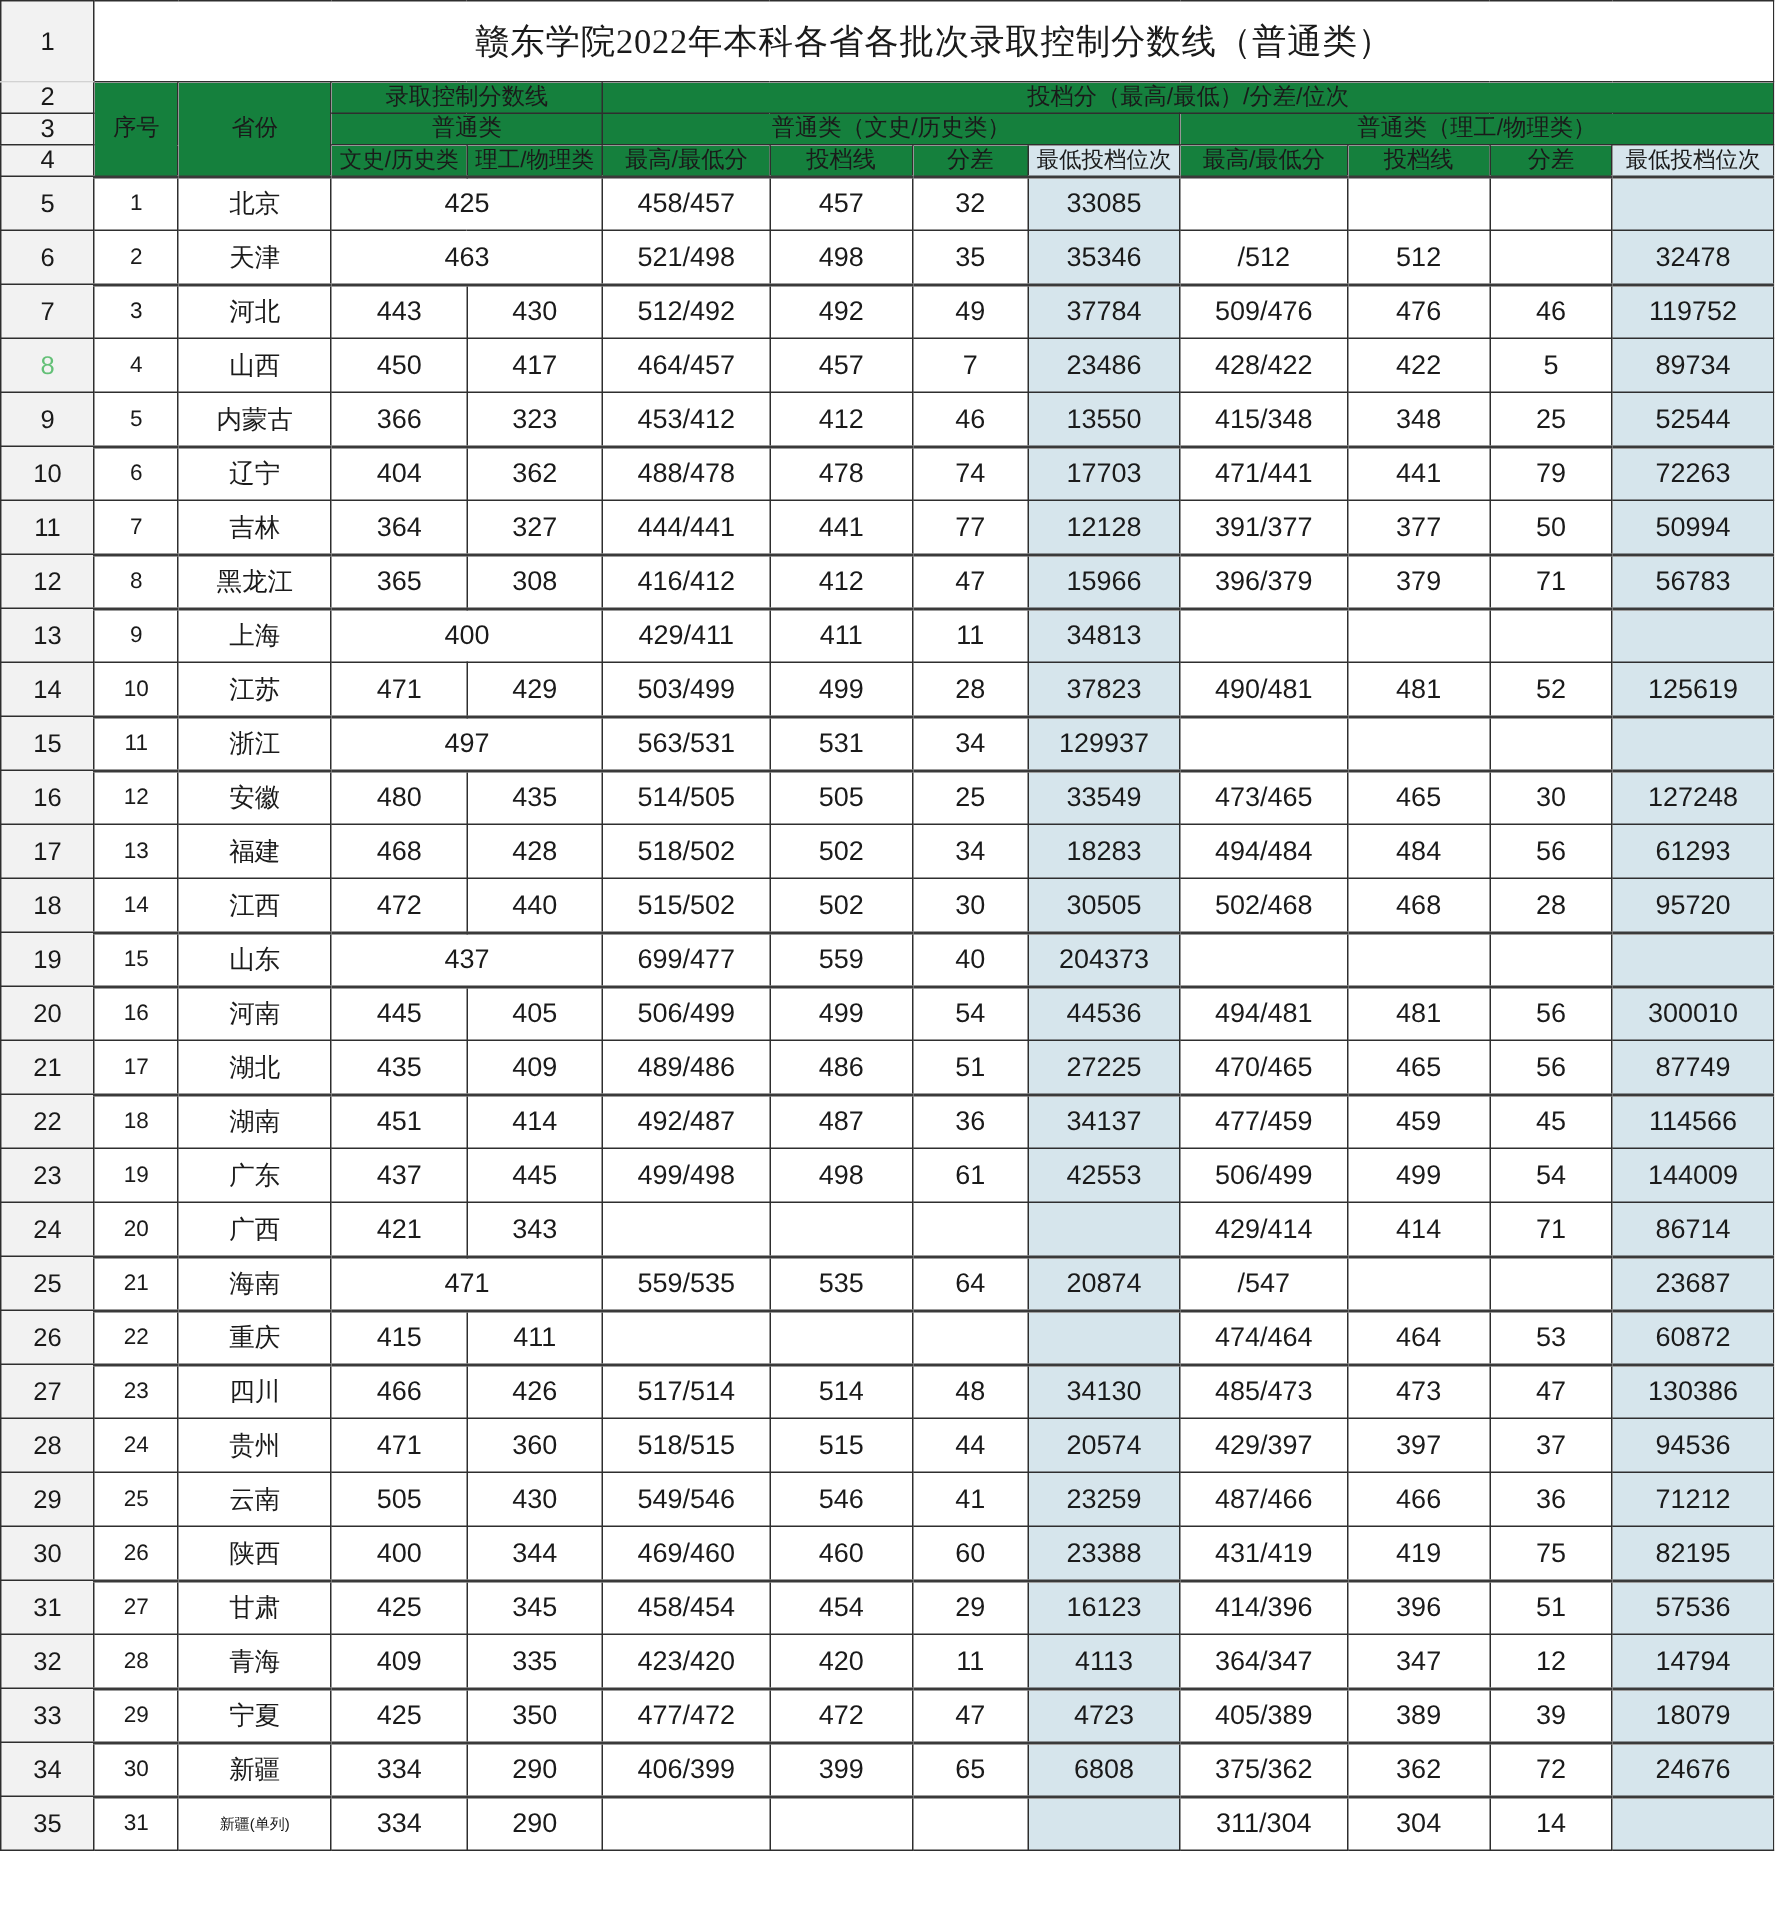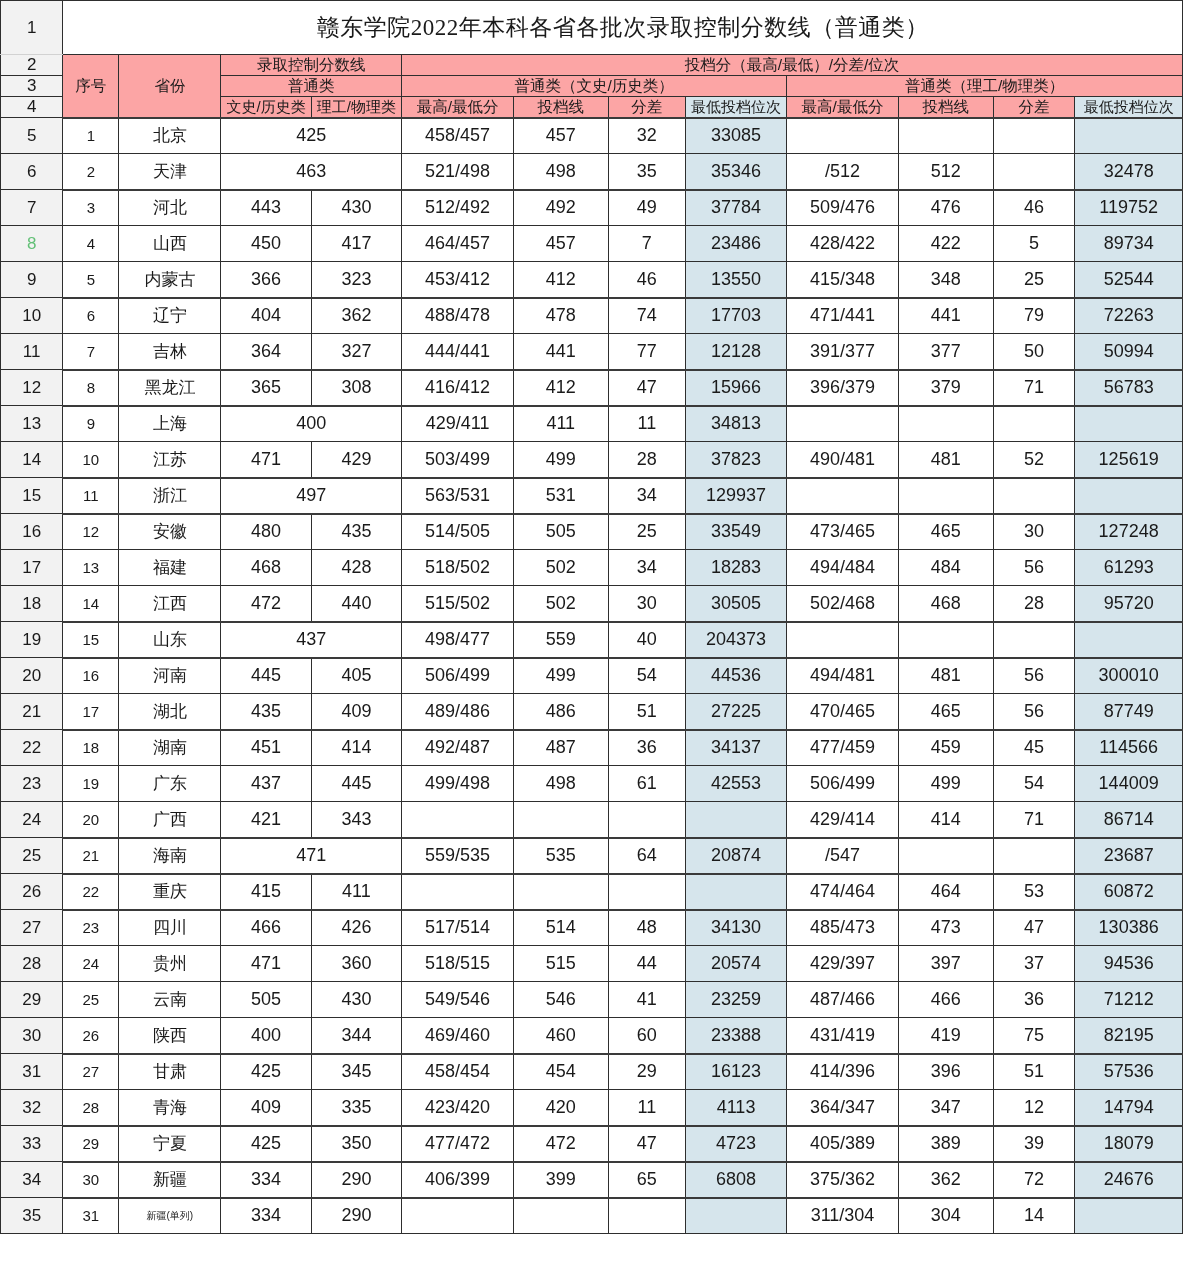--- a/index.html
+++ b/index.html
@@ -57,21 +57,21 @@
     color: #111;
     height: 54px;
     font-family: Liberation Serif, serif;
   }
   tr.titlerow td.rowhdr { border-bottom: 1px solid #d2d2d2; }
 
   
   td.hd {
     font-size: 15.5px;
     font-weight: bold;
-    background: #fca5a5;
+    background: #15803d;
     line-height: 1.18;
     white-space: normal;
     padding: 0 2px;
   }
   td.hd.wrap { font-size: 15px; }
   td.hd.rank { background: #d6e5ec; margin-top: 48px; }
 
   
   td.dt {
     font-size: 18px;
@@ -342,21 +342,21 @@
           <td class="dt">502/468</td>
           <td class="dt">468</td>
           <td class="dt diff">28</td>
           <td class="dt rankcell">95720</td>
         </tr>
         <tr class="thickTop">
           <td class="rowhdr">19</td>
           <td class="dt idx">15</td>
           <td class="dt prov">山东</td>
           <td class="dt" colspan="2">437</td>
-          <td class="dt">498/477</td>
+          <td class="dt">699/477</td>
           <td class="dt">559</td>
           <td class="dt diff">40</td>
           <td class="dt rankcell">204373</td>
           <td class="dt"></td>
           <td class="dt"></td>
           <td class="dt diff"></td>
           <td class="dt rankcell"></td>
         </tr>
         <tr class="thickTop">
           <td class="rowhdr">20</td>

